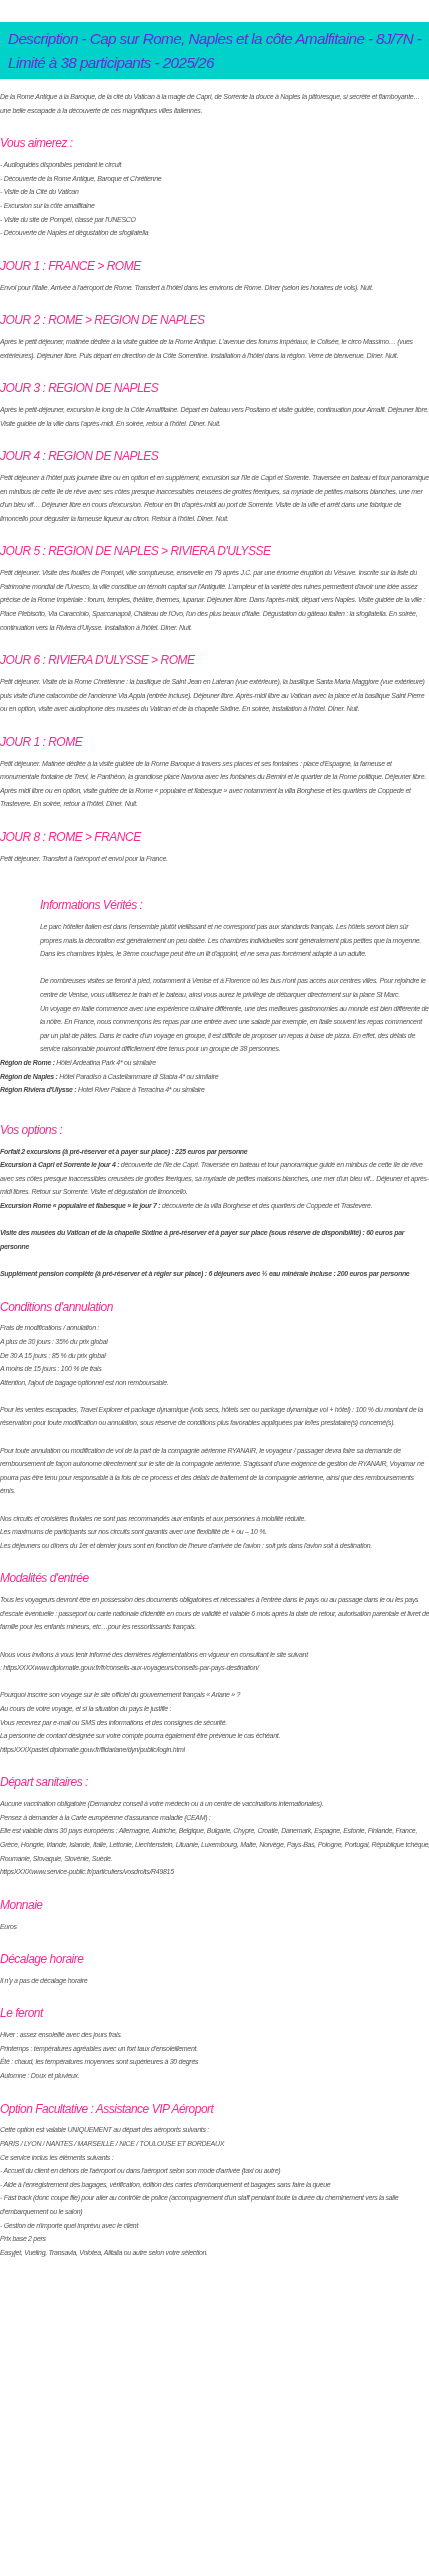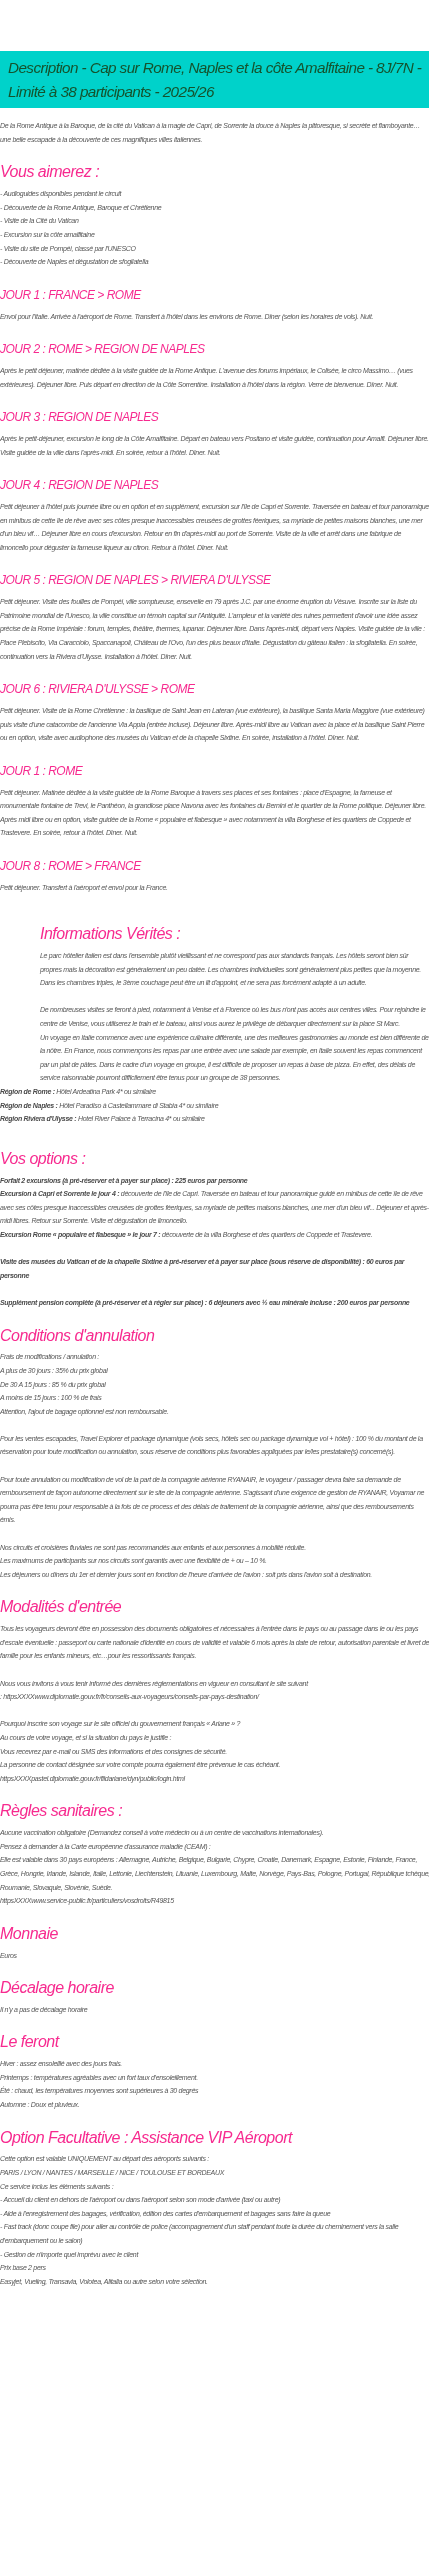--- a/index.html
+++ b/index.html
@@ -3,43 +3,43 @@
 <meta charset="utf-8">
 <style>
   html, body { margin: 0; padding: 0; background: #ffffff; }
   body {
     width: 430px;
     font-family: "Liberation Sans", sans-serif;
     color: #555555;
   }
   .page { padding: 0 0 23px 0; }
   .title-band {
-    margin-top: 51px;
+    margin-top: 22px;
     background: #00d2ca;
-    color: #14532d;
+    color: #6d28d9;
     padding: 4.5px 6.8px 4.5px 8px;
     font-family: "Liberation Sans", sans-serif;
     font-style: italic;
     font-size: 15.3px;
     line-height: 24px;
     letter-spacing: -0.6px;
     transform-origin: left;
   }
   .intro {
     margin: 11.3px 0 0 0;
     font-style: italic;
     font-size: 7px;
     line-height: 13.6px;
     letter-spacing: -0.3px;
   }
   h2 {
     color: #f72a8f;
     font-style: italic;
     font-weight: normal;
-    font-size: 16px;
+    font-size: 12px;
     line-height: 16px;
     letter-spacing: -0.5px;
     margin: 18px 0 6.8px 0;
   }
   h2.day { font-size: 12px; }
   p, .line {
     font-style: italic;
     font-size: 7px;
     line-height: 13.6px;
     letter-spacing: -0.3px;
@@ -147,21 +147,21 @@
     <div class="line">: httpsXXXXwww.diplomatie.gouv.fr/fr/conseils-aux-voyageurs/conseils-par-pays-destination/</div>
     <div class="gap"></div>
     <div class="line">Pourquoi inscrire son voyage sur le site officiel du gouvernement français « Ariane » ?</div>
     <div class="line">Au cours de votre voyage, et si la situation du pays le justifie :</div>
     <div class="line">Vous recevrez par e-mail ou SMS des informations et des consignes de sécurité.</div>
     <div class="line">La personne de contact désignée sur votre compte pourra également être prévenue le cas échéant.</div>
     <div class="line">httpsXXXXpastel.diplomatie.gouv.fr/fildariane/dyn/public/login.html</div>
   </section>
 
   <section>
-    <h2>Règles sanitaires :</h2>
+    <h2>Départ sanitaires :</h2>
     <div class="line">Aucune vaccination obligatoire (Demandez conseil à votre médecin ou à un centre de vaccinations internationales).</div>
     <div class="line">Pensez à demander à la Carte européenne d'assurance maladie (CEAM) :</div>
     <div class="line">Elle est valable dans 30 pays européens : Allemagne, Autriche, Belgique, Bulgarie, Chypre, Croatie, Danemark, Espagne, Estonie, Finlande, France, Grèce, Hongrie, Irlande, Islande, Italie, Lettonie, Liechtenstein, Lituanie, Luxembourg, Malte, Norvège, Pays-Bas, Pologne, Portugal, République tchèque, Roumanie, Slovaquie, Slovénie, Suède.</div>
     <div class="line">httpsXXXXwww.service-public.fr/particuliers/vosdroits/R49815</div>
   </section>
 
   <section>
     <h2>Monnaie</h2>
     <p>Euros</p>
   </section>

